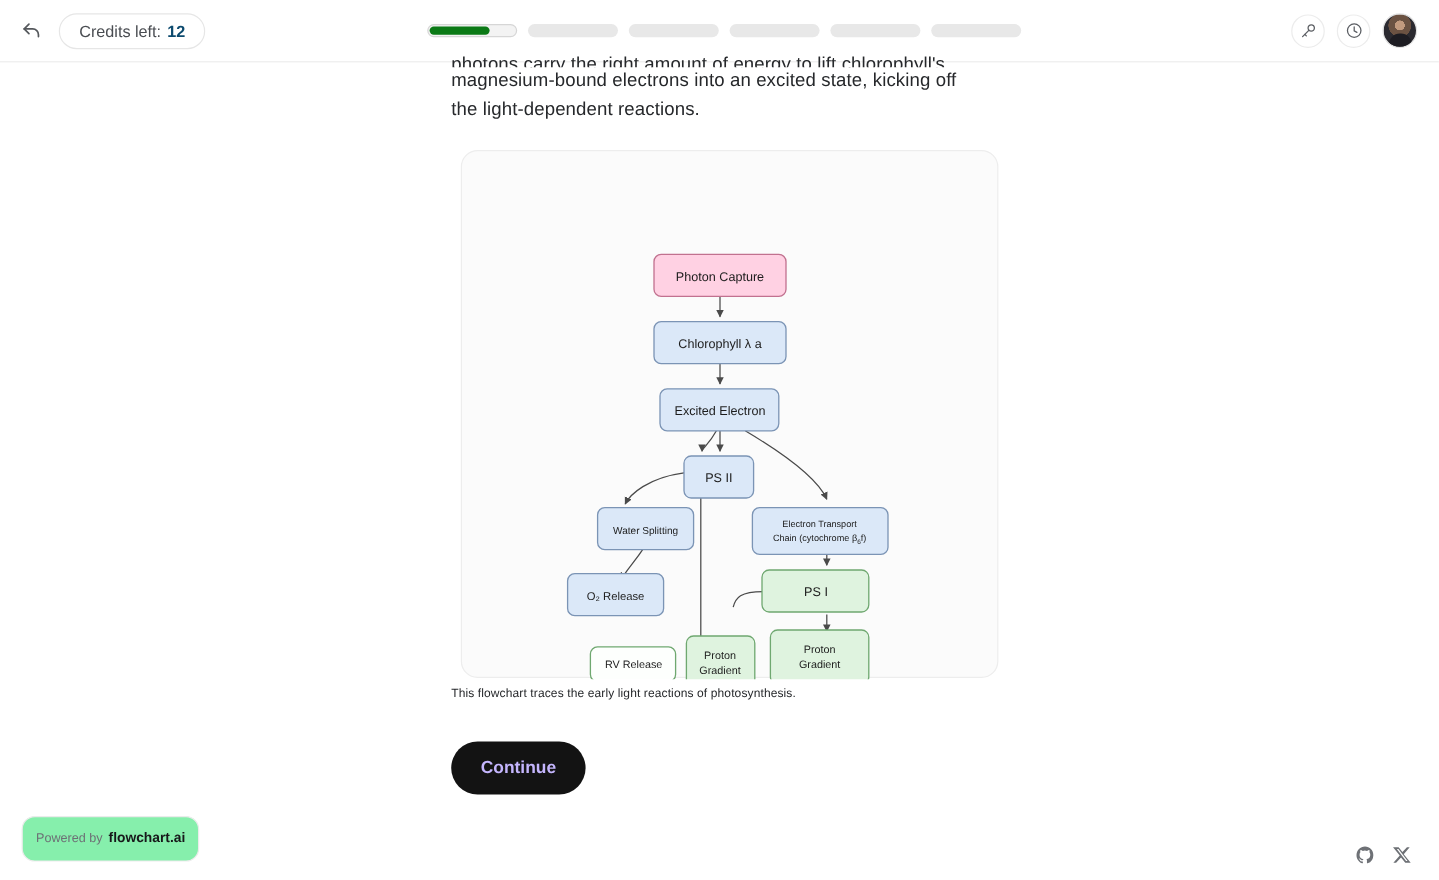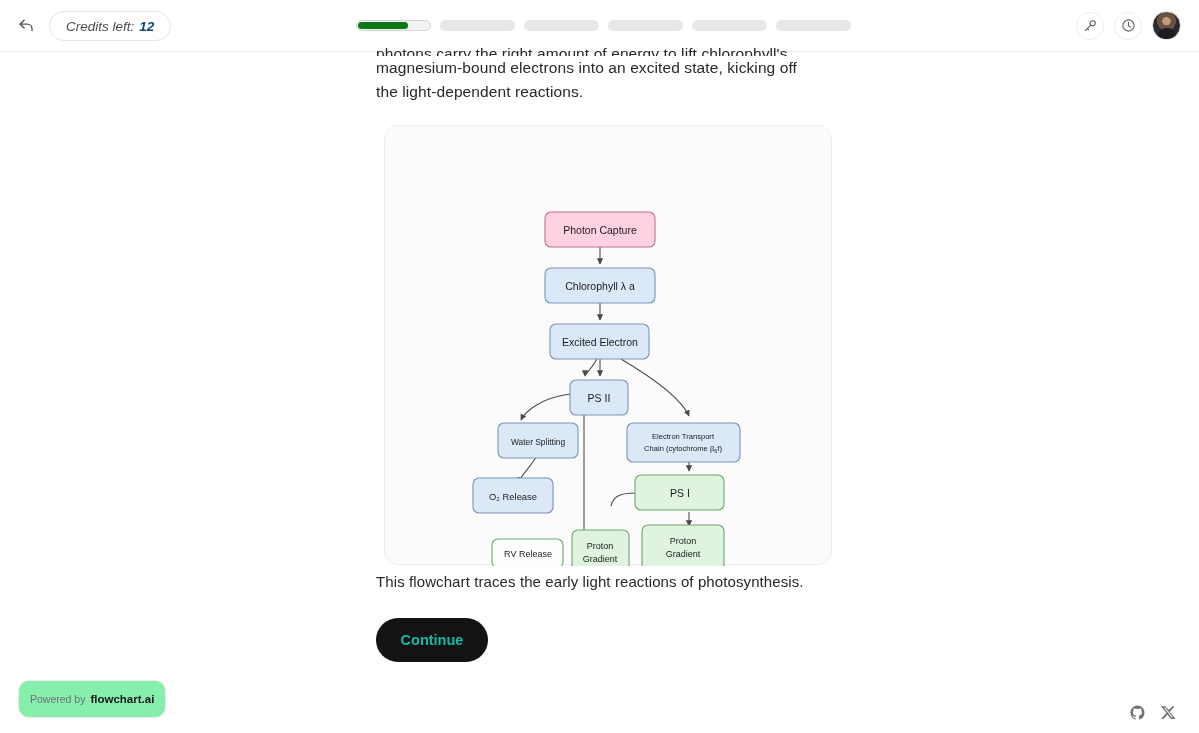--- a/index.html
+++ b/index.html
@@ -25,21 +25,21 @@
     display: flex; align-items: center; justify-content: center;
     cursor: pointer; color: #55585c;
   }
   #credits-pill {
     position: absolute; left: 49px; top: 11px;
     height: 30px; padding: 0 16px;
     border: 1px solid #e6e6e6; border-radius: 16px;
     background: #fff;
     display: flex; align-items: center; gap: 5px;
     font-size: 13.5px; color: #4a4d52;
-    cursor: pointer; white-space: nowrap; font-style: italic;
+    cursor: pointer; white-space: nowrap;
   }
   #credits-pill .cval { font-weight: 700; color: #0c4a6e; }
 
   #progress-track {
     position: absolute; left: 356px; top: 20px;
     display: flex; gap: 9px; align-items: center;
   }
   .seg {
     width: 75px; height: 11px; border-radius: 6px;
     background: #e8e8e8;
@@ -99,26 +99,26 @@
     width: 448px; height: 440px;
     background: #fbfbfb;
     border: 1px solid #ededed;
     border-radius: 14px;
   }
   #flow-svg { position: absolute; left: 0; top: 0; }
 
   #caption {
     position: absolute; left: 376px; top: 521px;
     width: 440px;
-    font-size: 15px; color: #26282b; letter-spacing: .1px;
+    font-size: 10px; color: #26282b; letter-spacing: .1px;
   }
   #continue-btn {
     position: absolute; left: 376px; top: 566px;
     width: 112px; height: 44px;
-    border-radius: 22px; background: #131313; color: #14b8a6;
+    border-radius: 22px; background: #131313; color: #c4b5fd;
     border: none; cursor: pointer;
     font-size: 14.5px; font-weight: 600;
     font-family: "Liberation Sans", sans-serif;
     display: flex; align-items: center; justify-content: center;
   }
 
   
   #footer { position: absolute; left: 0; bottom: 0; width: 1199px; height: 42px; }
   #powered-pill {
     position: absolute; left: 18px; bottom: 15px;

